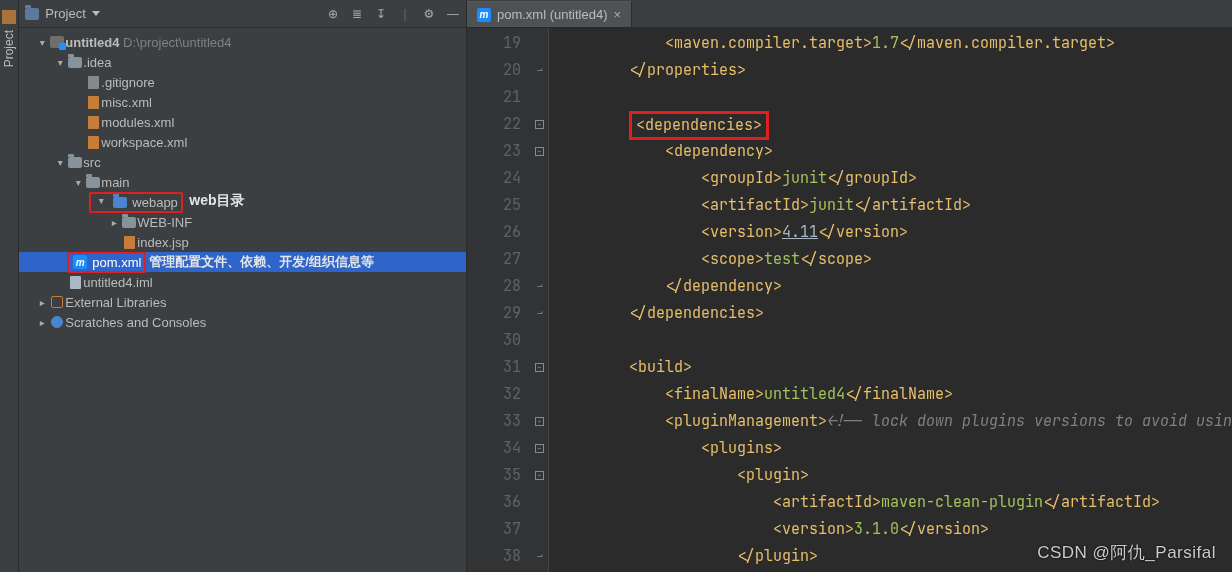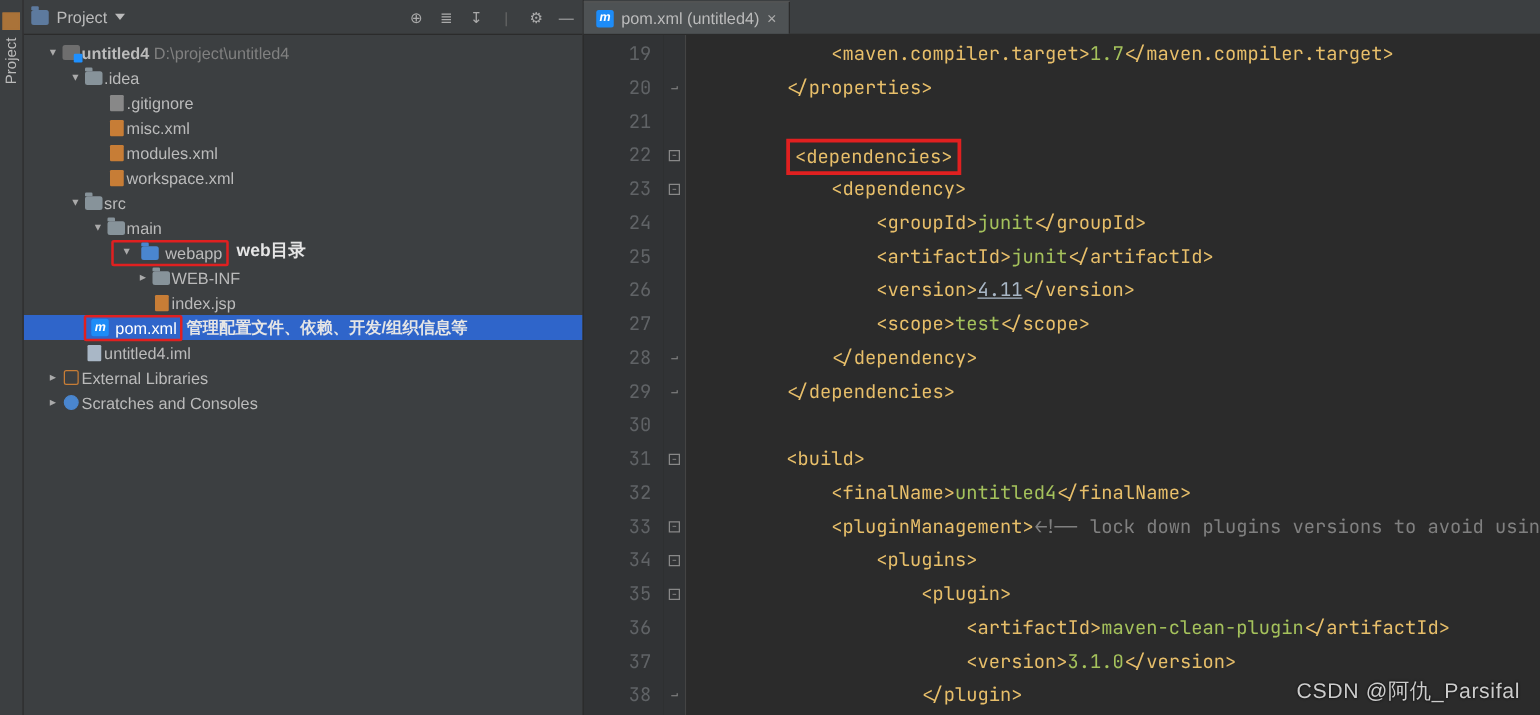--- a/index.html
+++ b/index.html
@@ -81,21 +81,21 @@
   .tab .close{color:#aaa;font-size:13px;cursor:pointer;}
   .code-wrap{flex:1;display:flex;overflow:hidden;font-family:"JetBrains Mono","Consolas",monospace;font-size:15px;line-height:27px;justify-content:center;}
   .gutter{width:64px;background:#313335;text-align:right;color:var(--gutter-num);padding:2px 10px 2px 0;user-select:none;}
   .gutter-row{height:27px;position:relative;}
   .fold-col{width:18px;background:#313335;border-right:1px solid #444;padding-top:2px;}
   .fold-col div{height:27px;display:flex;align-items:center;justify-content:center;color:#888;font-size:10px;}
   .fold-mark{width:9px;height:9px;border:1px solid #888;display:flex;align-items:center;justify-content:center;font-size:9px;line-height:1;}
   .code{flex:1;padding:2px 0 2px 8px;background:var(--editor-bg);white-space:pre;color:#a9b7c6;overflow:hidden;}
   .code-row{height:27px;}
   .t{color:var(--tag);} .v{color:var(--val);margin-top:40px;} .u{color:#a9b7c6;text-decoration:underline;}
-  .c{color:var(--comment);}
+  .c{color:var(--comment);font-style:italic;}
   .red-box-code{border:3px solid #e02020;padding:0 4px;display:inline-block;line-height:23px;}
   .watermark{position:absolute;right:16px;bottom:8px;color:#ccc;font-size:17px;font-family:Arial;letter-spacing:.5px;text-shadow:0 0 2px #000;}
   
   .arrow.open:before{content:"▾";}
   .arrow.closed:before{content:"▸";}
   .arrow.none:before{content:"";}
 </style>
 </head>
 <body>
 

